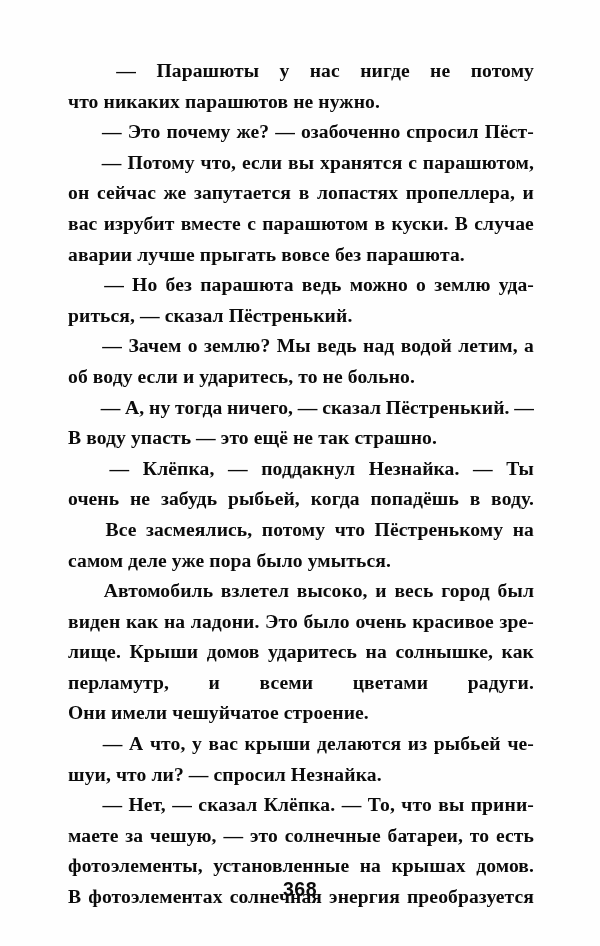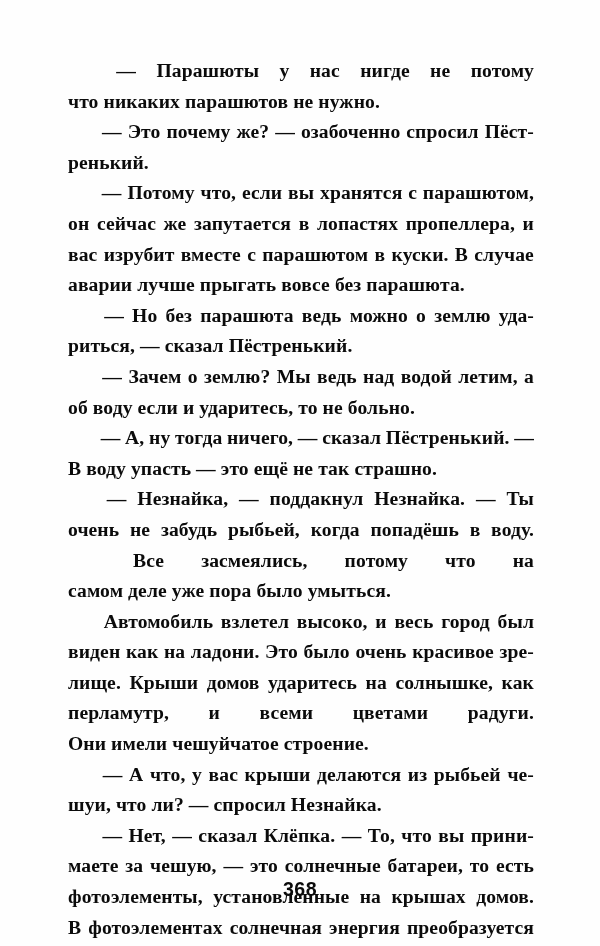--- a/index.html
+++ b/index.html
@@ -93,21 +93,21 @@
       <div class="para"><div class="line justify">
           <span class="w lead"></span>
           <span class="w">—</span>
           <span class="w">Это</span>
           <span class="w">почему</span>
           <span class="w">же?</span>
           <span class="w">—</span>
           <span class="w">озабоченно</span>
           <span class="w">спросил</span>
           <span class="w">Пёст-</span>
-        </div><div class="line">ренький.</div></div>
+        </div></div>
       <div class="para"><div class="line justify">
           <span class="w lead"></span>
           <span class="w">—</span>
           <span class="w">Потому</span>
           <span class="w">что,</span>
           <span class="w">если</span>
           <span class="w">вы</span>
           <span class="w">хранятся</span>
           <span class="w">с</span>
           <span class="w">парашютом,</span>
@@ -164,21 +164,21 @@
           <span class="w">тогда</span>
           <span class="w">ничего,</span>
           <span class="w">—</span>
           <span class="w">сказал</span>
           <span class="w">Пёстренький.</span>
           <span class="w">—</span>
         </div><div class="line">В воду упасть — это ещё не так страшно.</div></div>
       <div class="para"><div class="line justify">
           <span class="w lead"></span>
           <span class="w">—</span>
-          <span class="w">Незнайка,</span>
+          <span class="w">Клёпка,</span>
           <span class="w">—</span>
           <span class="w">поддакнул</span>
           <span class="w">Незнайка.</span>
           <span class="w">—</span>
           <span class="w">Ты</span>
         </div><div class="line justify">
           <span class="w">очень</span>
           <span class="w">не</span>
           <span class="w">забудь</span>
           <span class="w">рыбьей,</span>
@@ -186,20 +186,21 @@
           <span class="w">попадёшь</span>
           <span class="w">в</span>
           <span class="w">воду.</span>
         </div></div>
       <div class="para"><div class="line justify">
           <span class="w lead"></span>
           <span class="w">Все</span>
           <span class="w">засмеялись,</span>
           <span class="w">потому</span>
           <span class="w">что</span>
+          <span class="w">Пёстренькому</span>
           <span class="w">на</span>
         </div><div class="line">самом деле уже пора было умыться.</div></div>
       <div class="para"><div class="line justify">
           <span class="w lead"></span>
           <span class="w">Автомобиль</span>
           <span class="w">взлетел</span>
           <span class="w">высоко,</span>
           <span class="w">и</span>
           <span class="w">весь</span>
           <span class="w">город</span>

